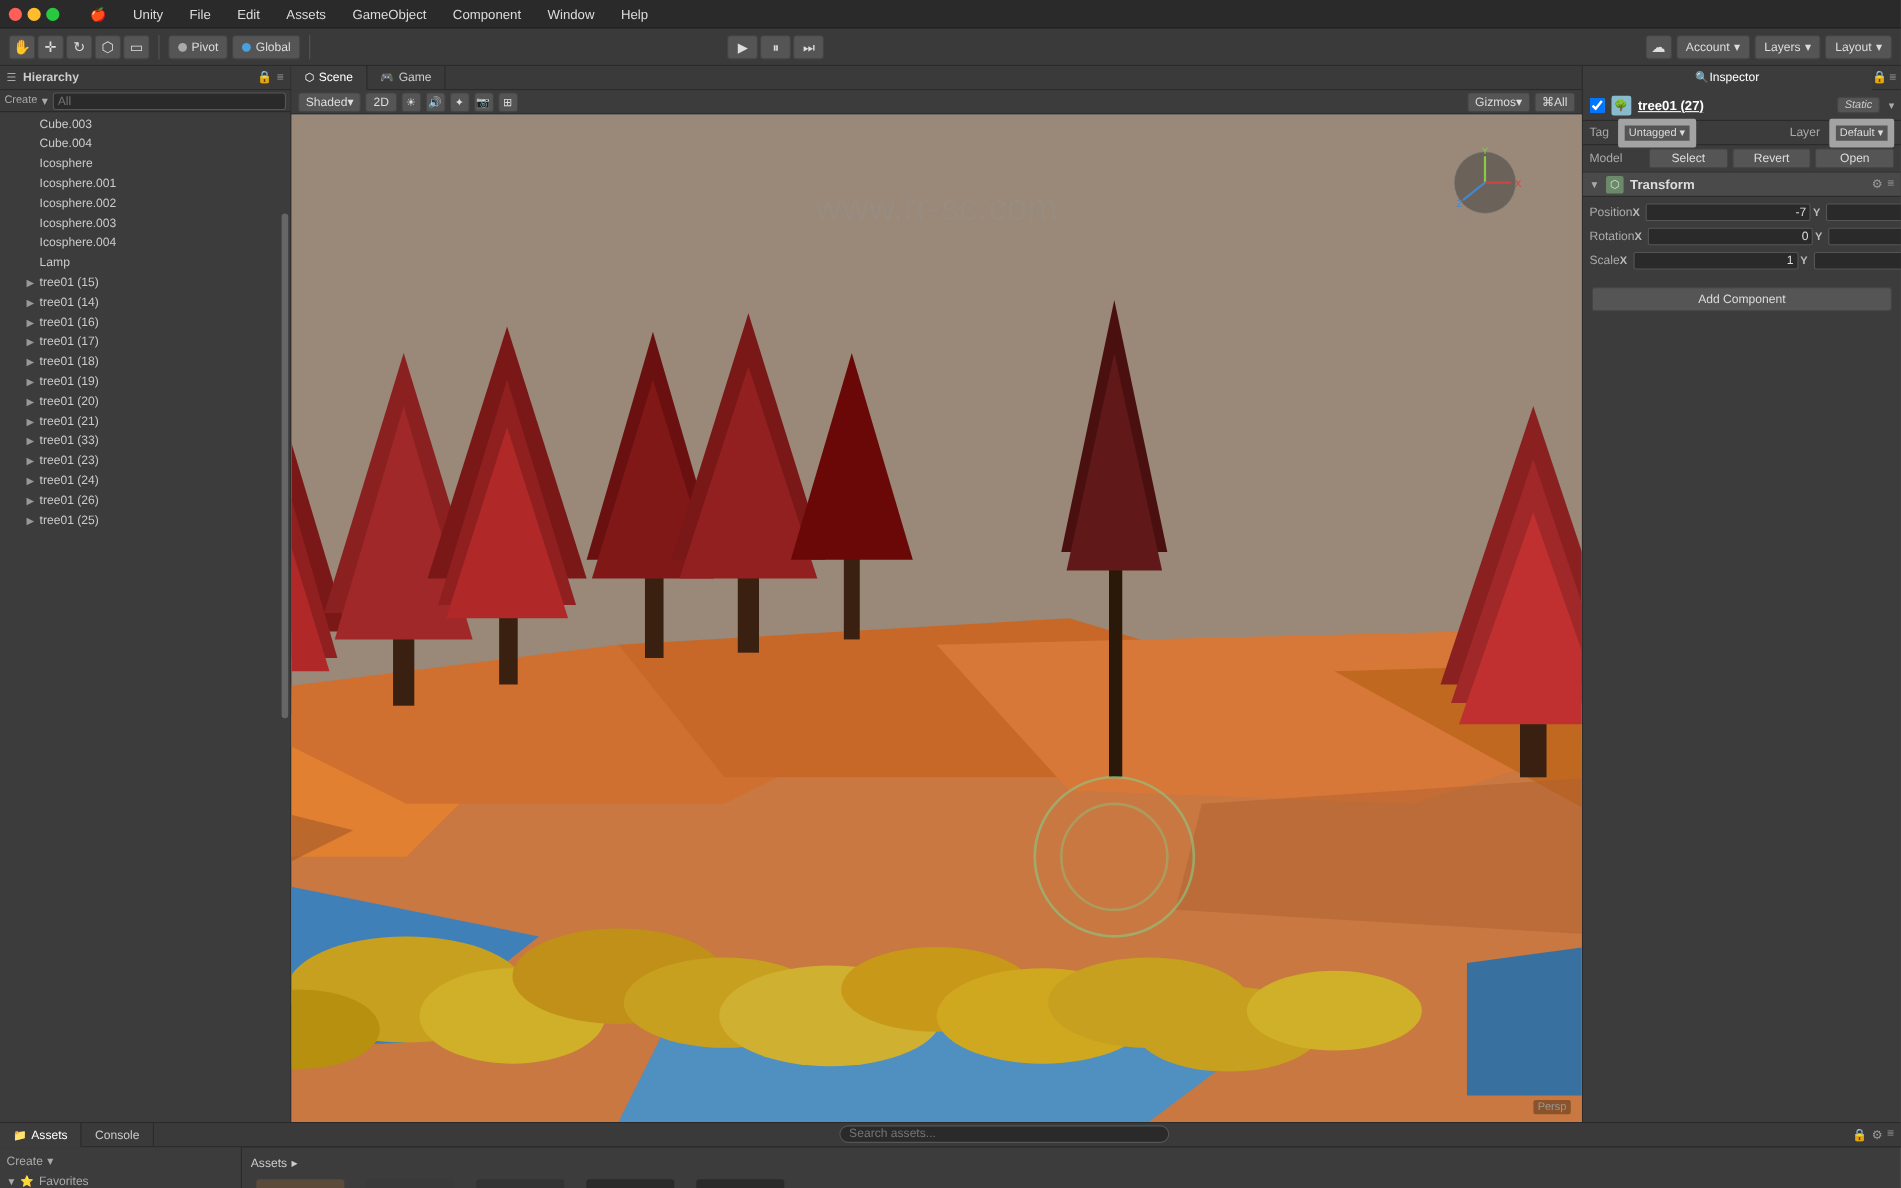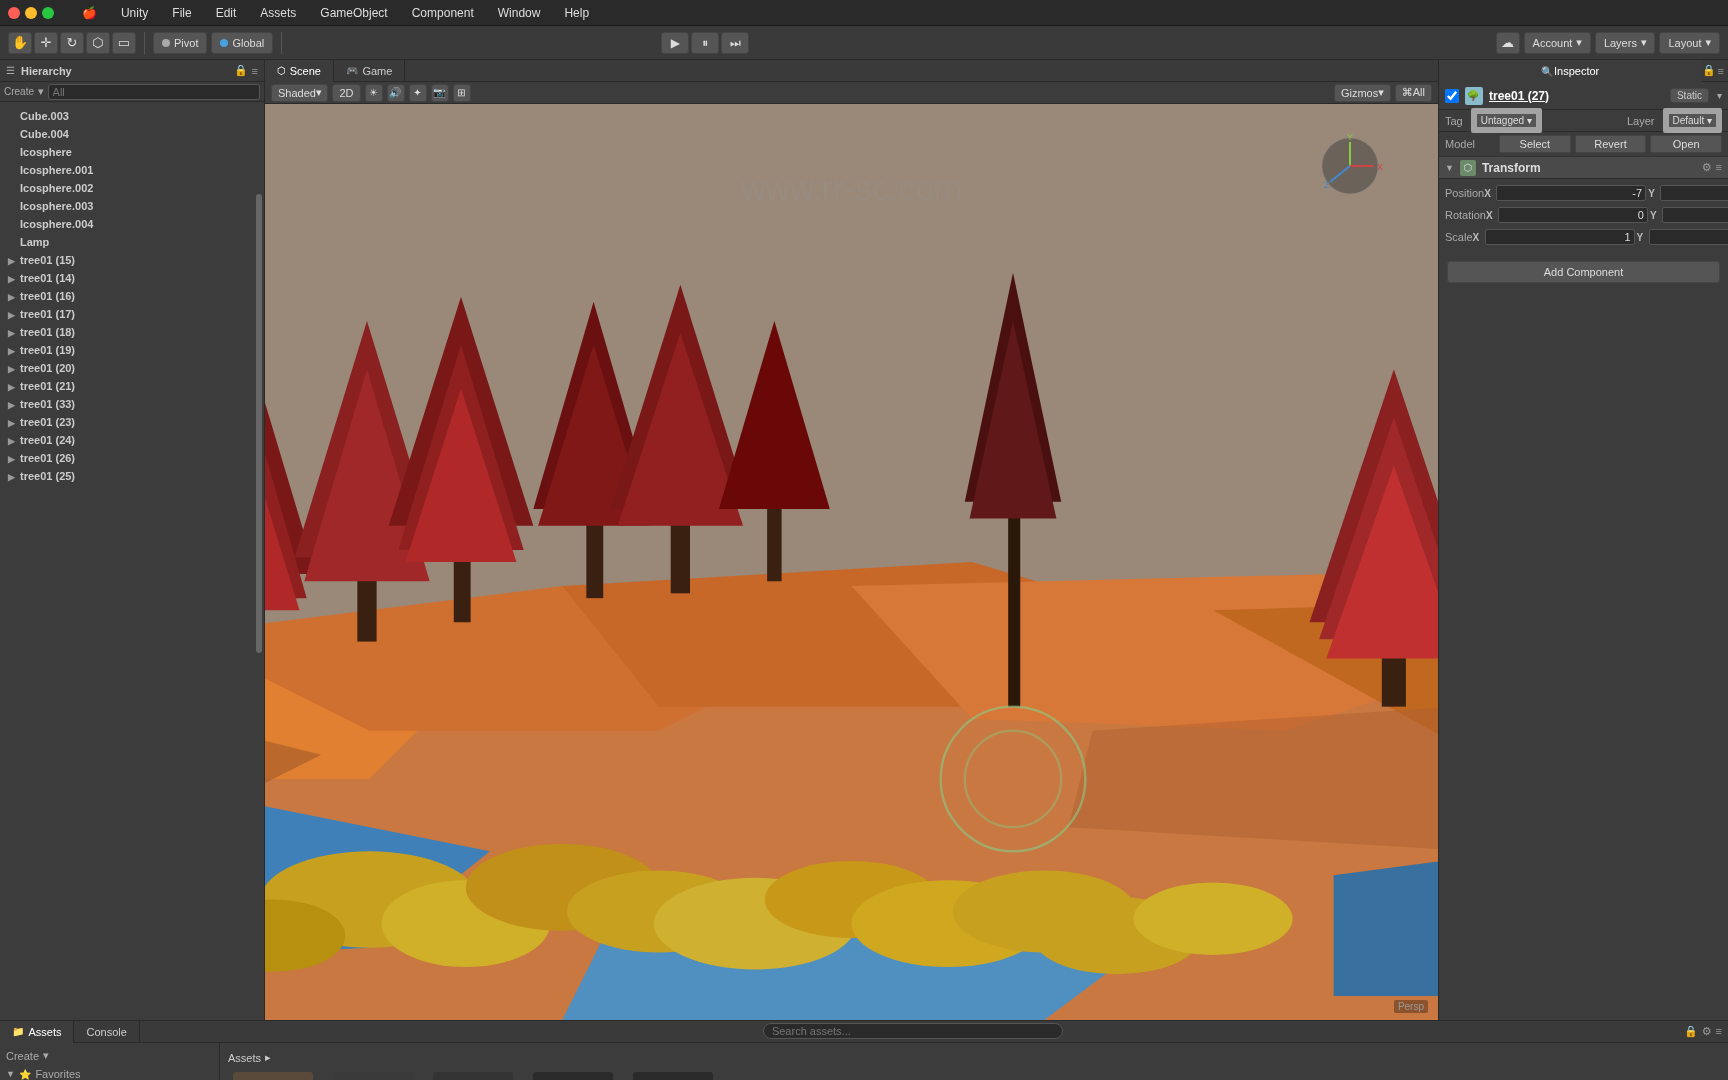--- a/index.html
+++ b/index.html
@@ -51,21 +51,21 @@
     .panel-controls { margin-left: auto; display: flex; gap: 4px; }
     .panel-ctrl-btn { background: none; border: none; color: #999; cursor: pointer; font-size: 11px; }
     .search-bar {
       height: 20px; background: #3a3a3a; border-bottom: 1px solid #2a2a2a; display: flex; align-items: center; padding: 0 4px; gap: 4px;
     }
     .search-input {
       background: #2a2a2a; border: 1px solid #555; color: #ddd; border-radius: 3px; padding: 1px 4px; font-size: 11px; width: 100%; height: 16px;
     }
     .hierarchy-list { flex: 1; overflow-y: auto; padding: 2px 0; }
     .hierarchy-item {
-      height: 18px; display: flex; align-items: flex-end; padding-left: 8px; cursor: pointer; font-size: 11px; color: #ccc; font-weight: bold;
+      height: 18px; display: flex; align-items: center; padding-left: 24px; cursor: pointer; font-size: 11px; color: #ccc;
     }
     .hierarchy-item .arrow { width: 12px; font-size: 9px; color: #999; }
 
     
     #center-panel {
       flex: 1; display: flex; flex-direction: column; min-width: 0;
     }
     .view-tabs {
       height: 22px; background: #3a3a3a; border-bottom: 1px solid #2a2a2a; display: flex; align-items: center;
     }
@@ -95,21 +95,21 @@
     .inspector-tab {
       flex: 1; height: 22px; display: flex; align-items: center; justify-content: center; font-size: 11px; cursor: pointer; color: #ccc;
     }
     .inspector-tab.active { background: #3c3c3c; color: #fff; }
     .object-header {
       height: 28px; background: #3c3c3c; border-bottom: 1px solid #2a2a2a; display: flex; align-items: center; padding: 0 6px; gap: 6px;
     }
     .obj-checkbox { width: 14px; height: 14px; }
     .obj-icon { width: 18px; height: 18px; background: #8bc; border-radius: 2px; display: flex; align-items: center; justify-content: center; font-size: 10px; }
     .obj-name { font-size: 12px; color: #fff; font-weight: bold; text-decoration: underline; }
-    .obj-static { margin-left: auto; background: #555; border: 1px solid #444; color: #ccc; font-size: 10px; padding: 1px 6px; border-radius: 3px; cursor: pointer; }
+    .obj-static { margin-left: auto; background: #555; border: 1px solid #444; color: #ccc; font-size: 10px; padding: 1px 6px; border-radius: 3px; cursor: pointer; font-style: italic; }
     .tag-layer-row {
       height: 22px; background: #3c3c3c; border-bottom: 1px solid #2a2a2a; display: flex; align-items: center; padding: 0 6px; gap: 8px; font-size: 11px;
     }
     .tag-label { color: #aaa; }
     .tag-dropdown { background: #555; border: 6px solid #a3a3a3; color: #ddd; border-radius: 2px; padding: 1px 4px; font-size: 10px; cursor: pointer; }
     .component-header {
       height: 22px; background: #4a4a4a; border-bottom: 1px solid #2a2a2a; display: flex; align-items: center; padding: 0 6px; gap: 6px; cursor: pointer;
     }
     .component-arrow { font-size: 9px; color: #aaa; }
     .component-icon { width: 16px; height: 16px; background: #8a8; border-radius: 2px; display: flex; align-items: center; justify-content: center; font-size: 10px; }

